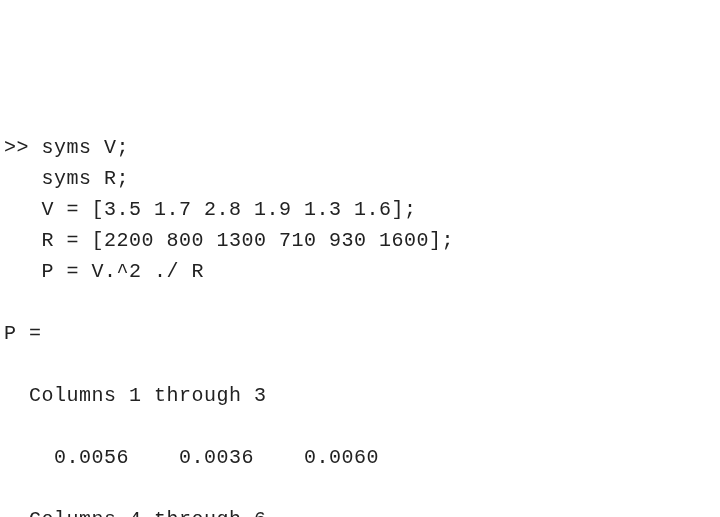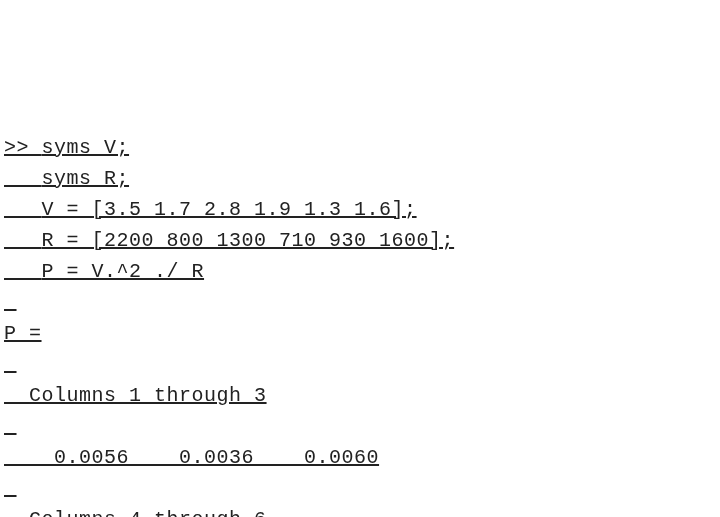--- a/index.html
+++ b/index.html
@@ -18,21 +18,20 @@
       letter-spacing: 0.5px;
     }
     .console {
       padding: 8px 4px;
     }
     .prompt {
       font-weight: normal;
     }
     .line {
       display: block;
-      text-decoration: underline;
     }
   </style>
 </head>
 <body>
 
 
 
 <div class="console"><span class="line"><span class="prompt">&gt;&gt;</span> <span>syms V;</span></span><span class="line">   <span>syms R;</span></span><span class="line">   <span>V = [3.5 1.7 2.8 1.9 1.3 1.6];</span></span><span class="line">   <span>R = [2200 800 1300 710 930 1600];</span></span><span class="line">   <span>P = V.^2 ./ R</span></span><span class="line"> </span><span class="line">P =</span><span class="line"> </span><span class="line">  <span>Columns 1 through 3</span></span><span class="line"> </span><span class="line">    0.0056    0.0036    0.0060</span><span class="line"> </span><span class="line">  <span>Columns 4 through 6</span></span></div>
 
 

